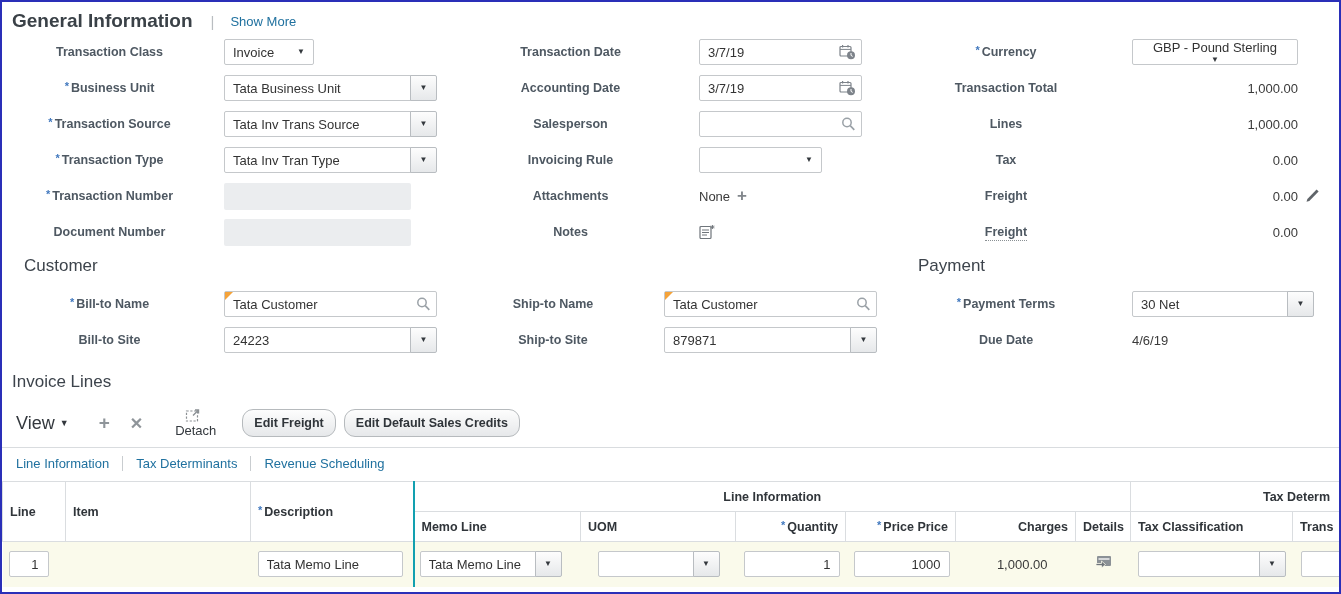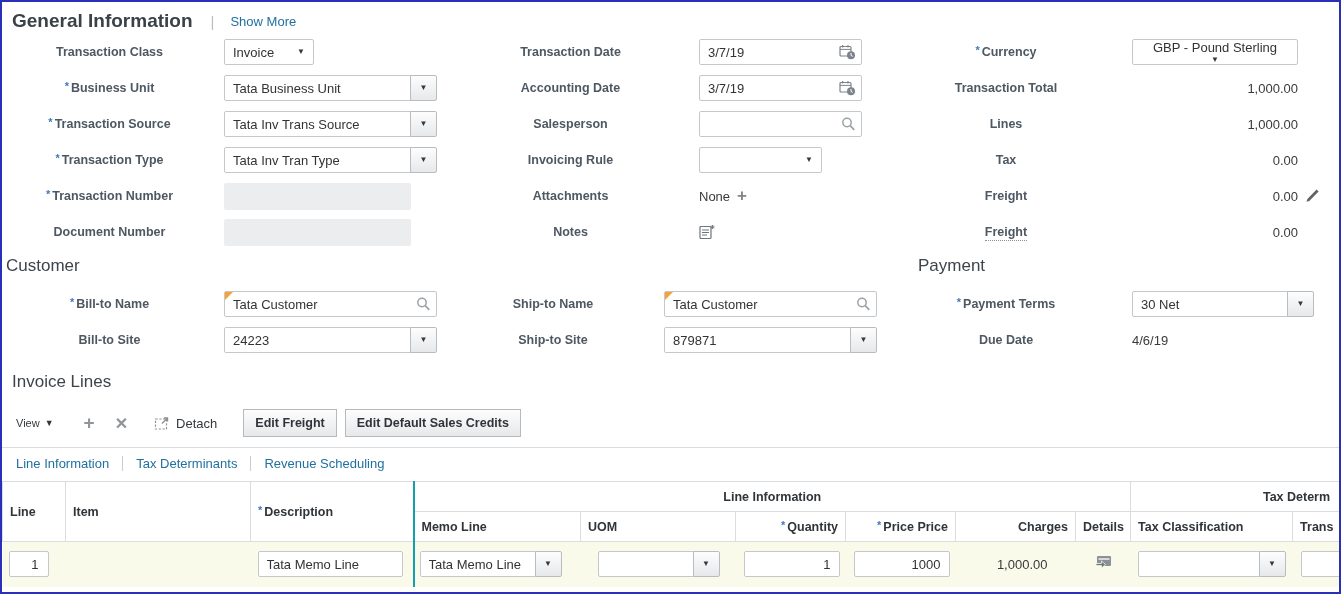--- a/index.html
+++ b/index.html
@@ -37,35 +37,35 @@
   .w163 { width:163px; padding-right:26px; }
   .w213 { width:213px; padding-right:26px; }
   .disabled-input { width:187px; height:27px; background:#ebedef; border-radius:2px; }
   .ro-val { font-size:13px; color:#3a3a3a; }
   .num-val { display:inline-block; width:166px; text-align:right; font-size:13px; color:#3a3a3a; }
   .corner-mark { position:absolute; left:1px; top:1px; width:0; height:0; border-top:8px solid #f5a33a; border-right:8px solid transparent; }
   .dotted-u { border-bottom:1px dotted #8a9094; padding-bottom:1px; }
 
   
   .cp-headers { position:relative; height:28px; margin-top:6px; }
-  .cust-h { position:absolute; left:4px; top:0; }
+  .cust-h { position:absolute; left:22px; top:0; }
   .pay-h { position:absolute; left:916px; top:0; }
   .bill-col { width:447px; } .ship-col { width:438px; } .pay-col { flex:1; }
 
   
   .il-title { margin:14px 0 16px 10px; font-size:17px; color:#3d444c; font-weight:normal; }
   .toolbar { display:flex; align-items:center; margin:10px 0 0 14px; height:30px; }
   .view-menu { display:flex; align-items:center; cursor:pointer; margin-right:30px; }
-  .view-label { font-size:11px; color:#33383d; margin-right:5px; }
+  .view-label { font-size:18px; color:#33383d; margin-right:5px; }
   .tb-icon { color:#8f959a; font-weight:bold; cursor:pointer; }
   .tb-plus { font-size:19px; margin-right:20px; }
   .tb-x { font-size:16px; margin-right:26px; }
-  .detach { display:flex; align-items:center; cursor:pointer; margin-right:26px; }
+  .detach { display:flex; align-items:center; cursor:pointer; margin-right:26px;flex-direction:column; }
   .detach-label { font-size:13px; color:#33383d; margin-left:6px; }
-  .btn { font-family:"Liberation Sans",sans-serif; font-size:12.5px; font-weight:bold; color:#2f3439; background:linear-gradient(#fdfdfd,#e6e8ea); border:1px solid #b6babd; border-radius:0; padding:6px 11px; margin-right:8px; cursor:pointer; }
+  .btn { font-family:"Liberation Sans",sans-serif; font-size:12.5px; font-weight:bold; color:#2f3439; background:linear-gradient(#fdfdfd,#e6e8ea); border:1px solid #b6babd; border-radius:11px; padding:6px 11px; margin-right:8px; cursor:pointer; }
   .subtabs { display:flex; align-items:center; border-top:1px solid #d9dcdf; margin-top:9px; padding:8px 0 7px 14px; }
   .subtab { font-size:13px; }
   .vsep { width:1px; height:15px; background:#c9cdd0; margin:0 13px; }
 
   
   .lines-table { border-collapse:collapse; table-layout:fixed; width:1440px; margin-top:3px; }
   .lines-table th { background:#fff; border:1px solid #dadde0; font-size:12.5px; font-weight:bold; color:#30353a; padding:4px 7px; text-align:left; height:30px; }
   .lines-table th.num { text-align:right; }
   .lines-table th.grp-tax { text-align:right; padding-right:112px; }
   .lines-table td { background:#fafaeb; border-top:1px solid #d6d9c9; padding:0; height:45px; vertical-align:middle; }

